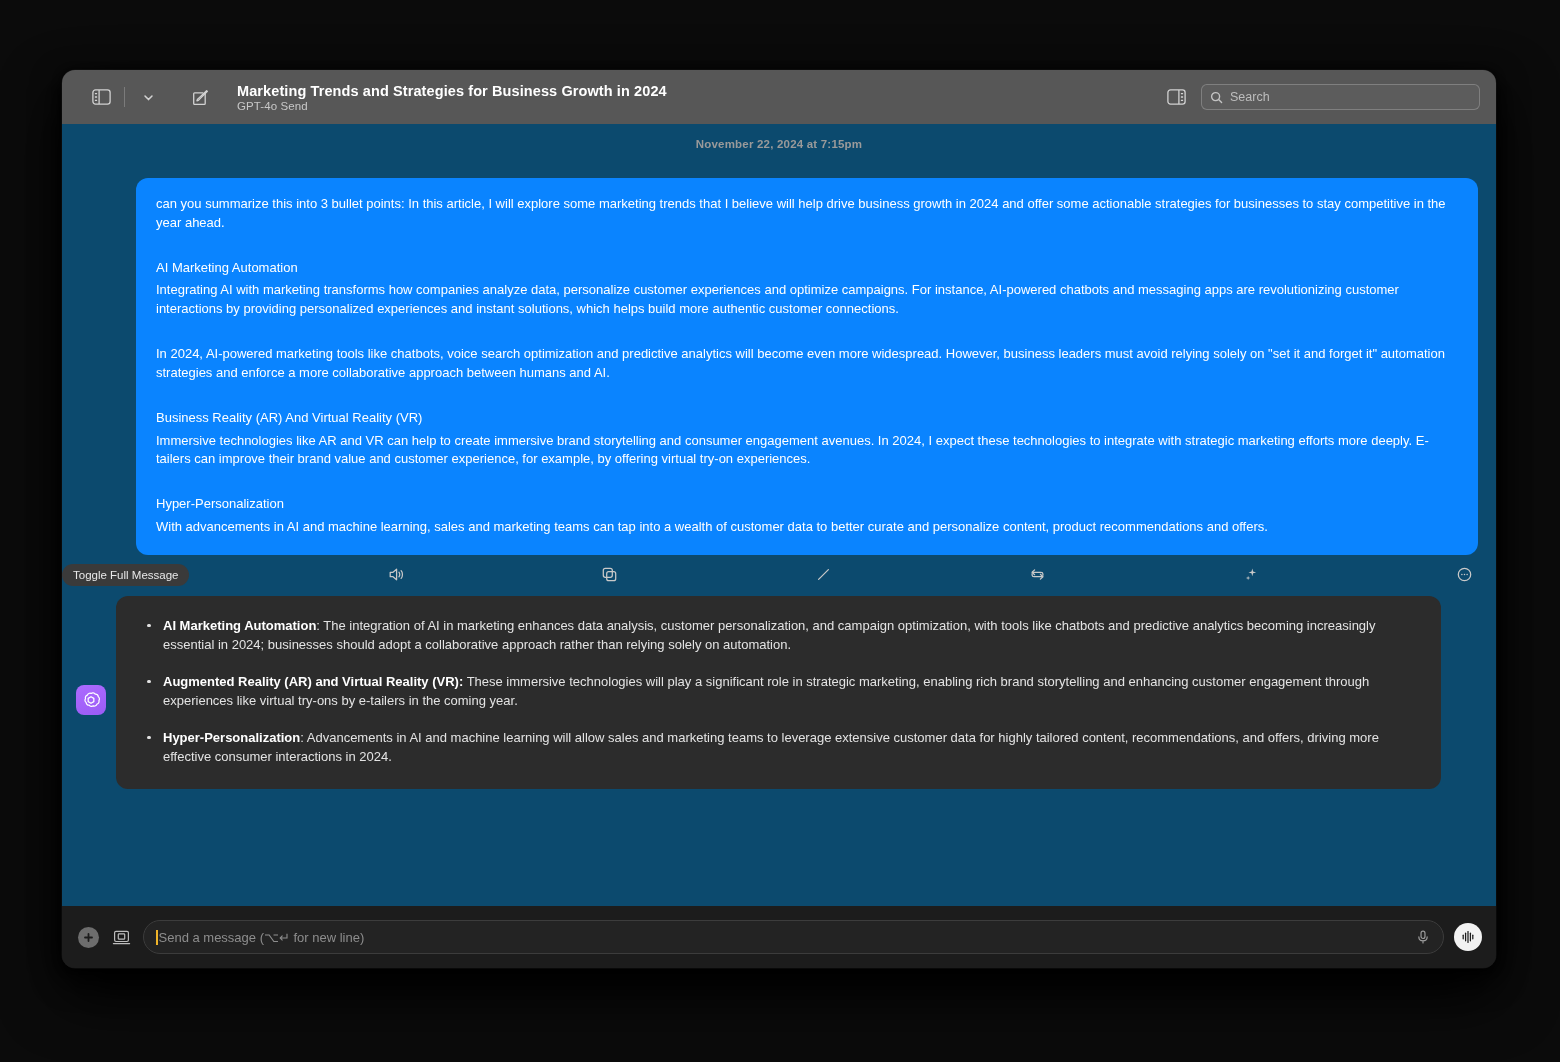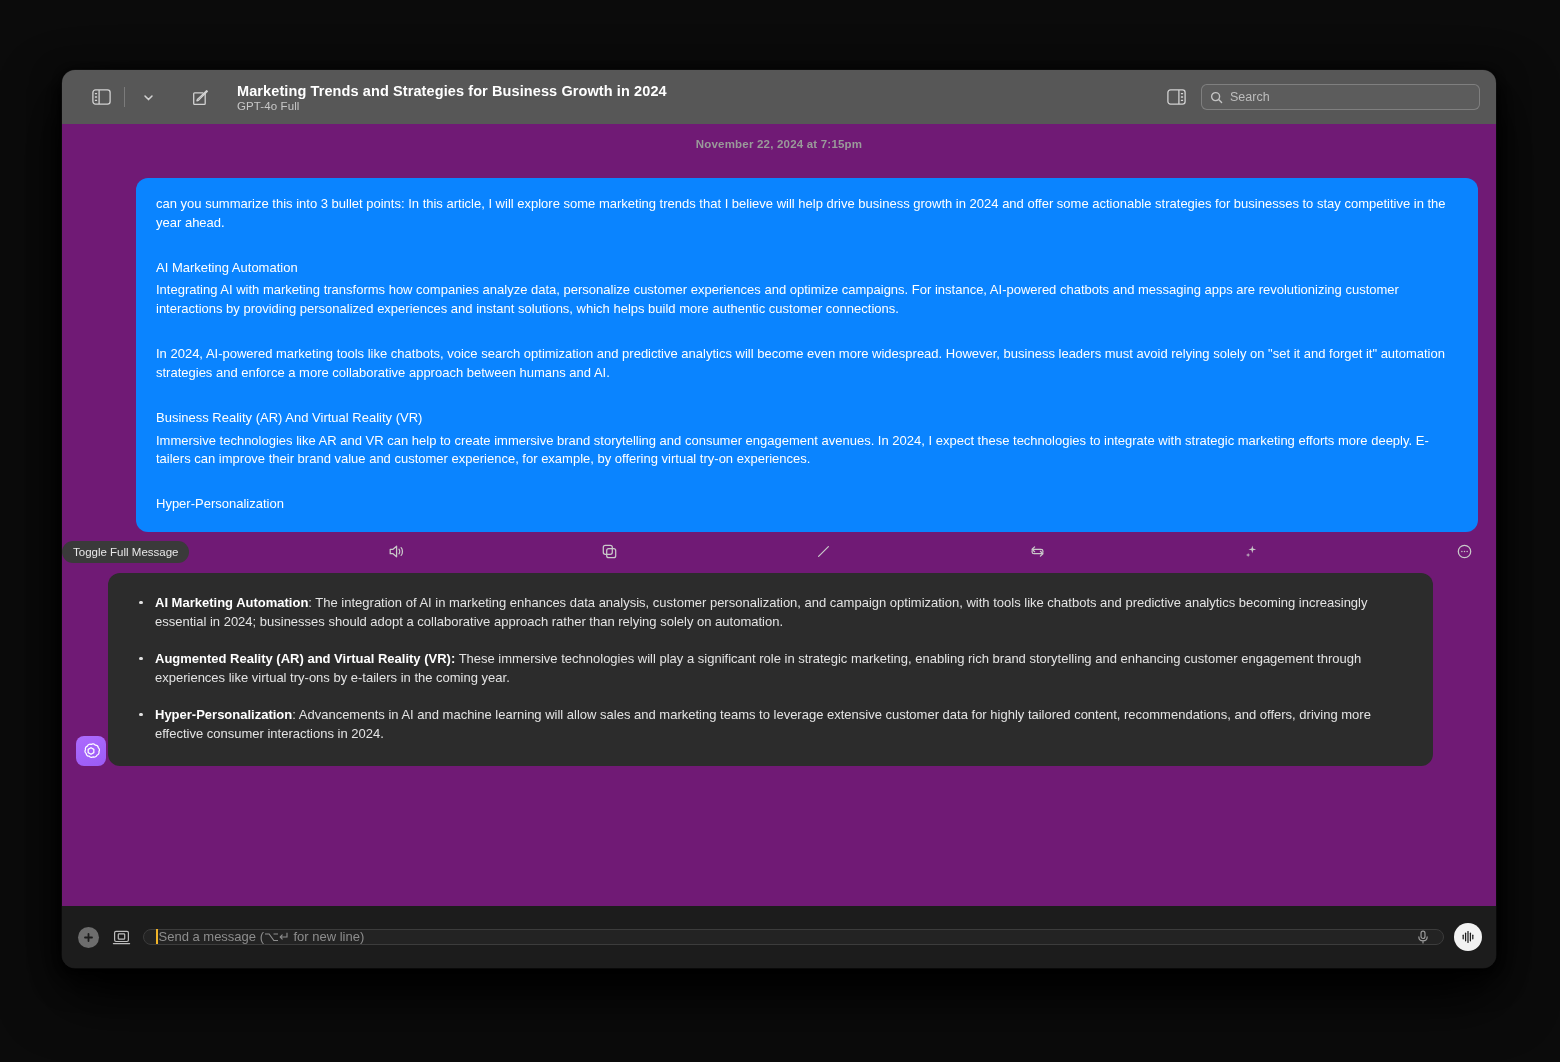--- a/index.html
+++ b/index.html
@@ -71,21 +71,21 @@
     border: 1px solid rgba(255,255,255,0.22);
     background: rgba(255,255,255,0.03);
     display: flex; align-items: center;
     padding: 0 8px; gap: 7px;
   }
   .search-box .ph { font-size: 12.5px; color: #bdbdbd; }
 
   
   .content {
     flex: 1 1 auto;
-    background: #701a75;
+    background: #0c4a6e;
     position: relative;
     overflow: hidden;
   }
   .timestamp {
     text-align: center;
     font-size: 11.5px; font-weight: bold;
     color: #9a9a9a;
     padding-top: 14px;
     letter-spacing: 0.2px;
   }
@@ -118,23 +118,23 @@
     padding: 0 11px;
     display: flex; align-items: center;
     font-size: 11.5px; color: #e8e8e8;
     font-weight: 500;
     margin-right: 2px;
   }
   .act-icon { display: flex; align-items: center; justify-content: center; width: 18px; height: 18px; color: #c9c9c9; }
 
   
   .assistant-row {
-    display: flex; align-items: flex-end;
+    display: flex; align-items: center;
     padding: 10px 18px 0 14px;
-    gap: 2px;
+    gap: 10px;
   }
   .avatar {
     width: 30px; height: 30px; flex: 0 0 30px;
     border-radius: 8px;
     background: linear-gradient(160deg, #ad6bff 0%, #9b5bf5 100%);
     display: flex; align-items: center; justify-content: center;
     margin-top: 16px;
   }
   .assistant-bubble {
     background: #2c2c2c;
@@ -183,25 +183,25 @@
     gap: 10px;
   }
   .plus-btn {
     width: 21px; height: 21px; border-radius: 50%;
     background: #6d6d6d;
     display: flex; align-items: center; justify-content: center;
     color: #1c1c1c; flex: 0 0 21px;
   }
   .shot-btn { width: 24px; height: 24px; display: flex; align-items: center; justify-content: center; color: #bdbdbd; }
   .input-field {
-    flex: 1 1 auto; height: 16px;
+    flex: 1 1 auto; height: 34px;
     border-radius: 17px;
     border: 1px solid #3c3c3c;
     background: #232323;
-    display: flex; align-items: flex-end;
+    display: flex; align-items: center;
     padding: 0 14px 0 12px;
     position: relative;
   }
   .caret {
     width: 1.5px; height: 15px; background: #f0b429; margin-right: 1px;
   }
   .input-ph { font-size: 13px; color: #8d8d8d; }
   .mic { position: absolute; right: 12px; top: 50%; transform: translateY(-50%); color: #9d9d9d; display:flex; }
   .voice-btn {
     width: 28px; height: 28px; border-radius: 50%;
@@ -236,21 +236,21 @@
       <div class="icon-btn" style="margin-left:18px">
         <svg width="19" height="19" viewBox="0 0 19 19" fill="none" stroke="currentColor" stroke-width="1.3" stroke-linejoin="round">
           <path d="M15.6 2.6 L16.4 3.4 L7.4 12.4 L5.9 12.9 L6.4 11.4 Z"></path>
           <path d="M14.2 4.6 L14.2 15.4 C14.2 15.9 13.8 16.3 13.3 16.3 L3.6 16.3 C3.1 16.3 2.7 15.9 2.7 15.4 L2.7 5.7 C2.7 5.2 3.1 4.8 3.6 4.8 L12.3 4.8"></path>
         </svg>
       </div>
     </div>
 
     <div class="tb-title-wrap">
       <div class="tb-title">Marketing Trends and Strategies for Business Growth in 2024</div>
-      <div class="tb-sub">GPT-4o Full</div>
+      <div class="tb-sub">GPT-4o Send</div>
     </div>
 
     <div class="tb-right">
       <div class="icon-btn">
         <svg width="19" height="16" viewBox="0 0 19 16" fill="none" stroke="currentColor" stroke-width="1.3">
           <rect x="0.9" y="0.9" width="17.2" height="14.2" rx="2.6"></rect>
           <line x1="11.9" y1="0.9" x2="11.9" y2="15.1"></line>
           <line x1="13.9" y1="4.6" x2="16.1" y2="4.6"></line>
           <line x1="13.9" y1="8" x2="16.1" y2="8"></line>
           <line x1="13.9" y1="11.4" x2="16.1" y2="11.4"></line>
@@ -278,20 +278,21 @@
         <div class="gap"></div>
         <p>AI Marketing Automation</p>
         <p>Integrating AI with marketing transforms how companies analyze data, personalize customer experiences and optimize campaigns. For instance, AI-powered chatbots and messaging apps are revolutionizing customer interactions by providing personalized experiences and instant solutions, which helps build more authentic customer connections.</p>
         <div class="gap"></div>
         <p>In 2024, AI-powered marketing tools like chatbots, voice search optimization and predictive analytics will become even more widespread. However, business leaders must avoid relying solely on "set it and forget it" automation strategies and enforce a more collaborative approach between humans and AI.</p>
         <div class="gap"></div>
         <p>Business Reality (AR) And Virtual Reality (VR)</p>
         <p>Immersive technologies like AR and VR can help to create immersive brand storytelling and consumer engagement avenues. In 2024, I expect these technologies to integrate with strategic marketing efforts more deeply. E-tailers can improve their brand value and customer experience, for example, by offering virtual try-on experiences.</p>
         <div class="gap"></div>
         <p>Hyper-Personalization</p>
+        <p>With advancements in AI and machine learning, sales and marketing teams can tap into a wealth of customer data to better curate and personalize content, product recommendations and offers.</p>
       </div>
     </div>
 
     <div class="action-bar">
       <div class="pill">Toggle Full Message</div>
 
       <div class="act-icon">
         <svg width="17" height="17" viewBox="0 0 17 17" fill="none" stroke="currentColor" stroke-width="1.25" stroke-linejoin="round" stroke-linecap="round">
           <path d="M2.2 6.3 L5 6.3 L8.6 3.2 L8.6 13.8 L5 10.7 L2.2 10.7 Z"></path>
           <path d="M11 6.2 C12 7.2 12 9.8 11 10.8"></path>

